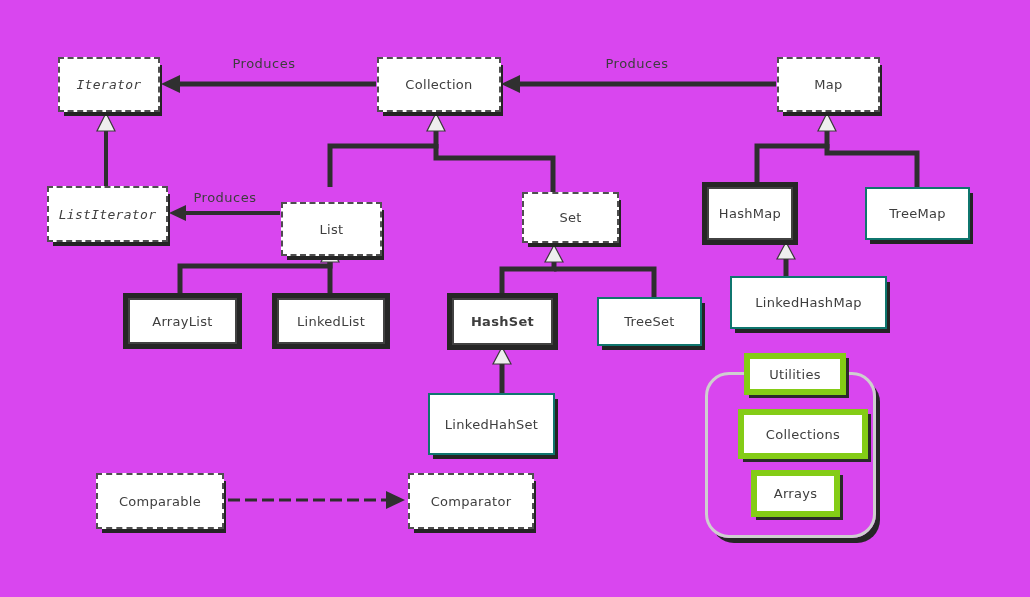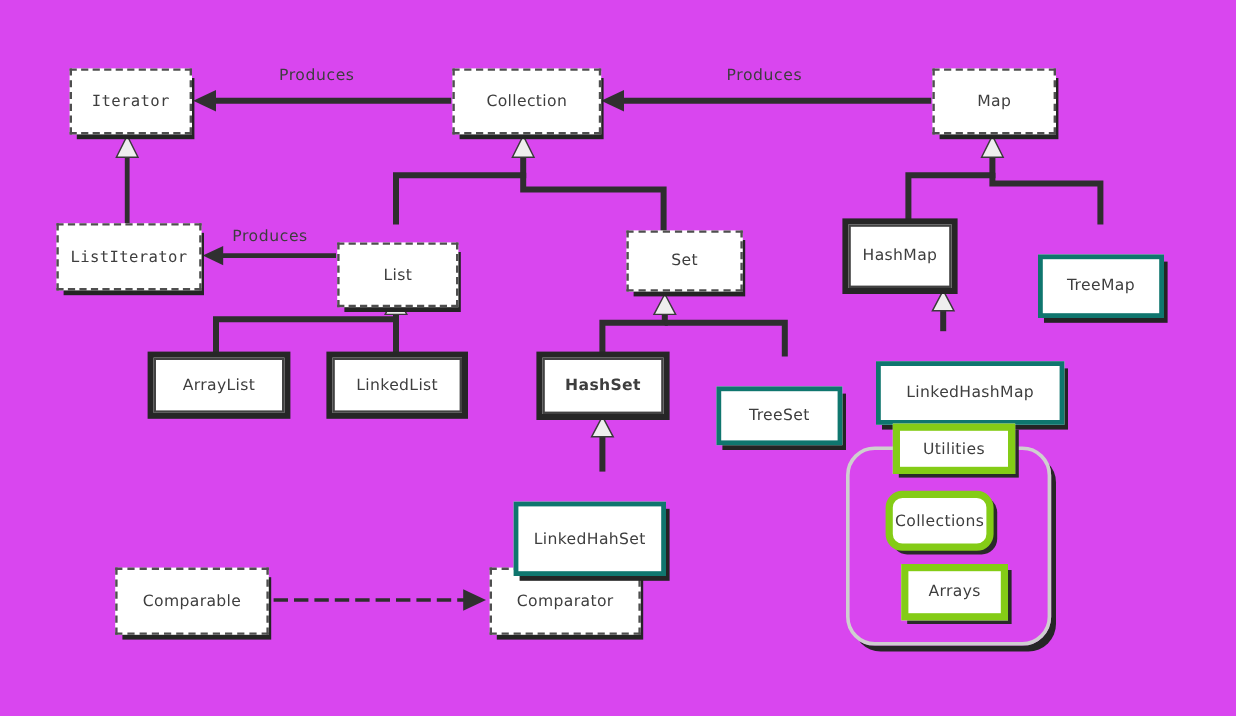--- a/index.html
+++ b/index.html
@@ -8,22 +8,22 @@
     font-family:"DejaVu Sans","Liberation Sans",sans-serif;
   }
   .wires{position:absolute;left:0;top:0;width:1030px;height:597px;pointer-events:none;}
   .node{
     position:absolute;display:flex;align-items:center;justify-content:center;
     background:#fff;color:#3e3e3e;font-size:13px;letter-spacing:.3px;
     box-sizing:border-box;text-align:center;
   }
   .iface{border:2px dashed #4f4f4f;box-shadow:4px 6px 0 -2px #242424;}
   .cls{border:2px solid #424242;box-shadow:0 0 0 5px #262626;}
-  .cls-lite{border:4px solid #0f766e;box-shadow:4px 5px 0 -1px #242424;margin-top:25px;}
-  .mono{font-family:"DejaVu Sans Mono","Liberation Mono",monospace;font-size:13px;}
+  .cls-lite{border:2px solid #0f766e;box-shadow:4px 5px 0 -1px #242424;}
+  .mono{font-family:"DejaVu Sans Mono","Liberation Mono",monospace;font-size:13px;font-style:italic;}
   .edge-label{
     position:absolute;color:#3d3d3d;font-size:13px;letter-spacing:.5px;
     text-align:center;width:72px;
   }
   .container-box{
     position:absolute;box-sizing:border-box;background:transparent;
     border:3px solid #cfcfcf;border-radius:24px;box-shadow:5px 6px 0 -1px #262626;
   }
   .util-inner{box-shadow:4px 4px 0 -1px #2a2a2a;border:6px solid #84cc16;}
 </style>
@@ -116,16 +116,16 @@
   <div class="node cls-lite" style="left:865px;top:187px;width:105px;height:53px;">TreeMap</div>
   <div class="node cls" style="left:128px;top:298px;width:109px;height:46px;">ArrayList</div>
   <div class="node cls" style="left:277px;top:298px;width:108px;height:46px;">LinkedList</div>
   <div class="node cls" style="left:452px;top:298px;width:101px;height:47px;font-weight:bold;">HashSet</div>
   <div class="node cls-lite" style="left:597px;top:297px;width:105px;height:49px;">TreeSet</div>
   <div class="node cls-lite" style="left:730px;top:276px;width:157px;height:53px;">LinkedHashMap</div>
   <div class="node cls-lite" style="left:428px;top:393px;width:127px;height:62px;">LinkedHahSet</div>
 
   <div class="container-box" style="left:705px;top:372px;width:171px;height:166px;"></div>
   <div class="node util-inner" style="left:744px;top:353px;width:102px;height:42px;z-index:2;">Utilities</div>
-  <div class="node util-inner" style="left:738px;top:409px;width:90px;height:50px;z-index:2;border-radius:14px;">Collections</div>
+  <div class="node util-inner" style="left:738px;top:409px;width:130px;height:50px;z-index:2;">Collections</div>
   <div class="node util-inner" style="left:751px;top:470px;width:89px;height:47px;z-index:2;">Arrays</div>
 
 </div>
 
 </body></html>

